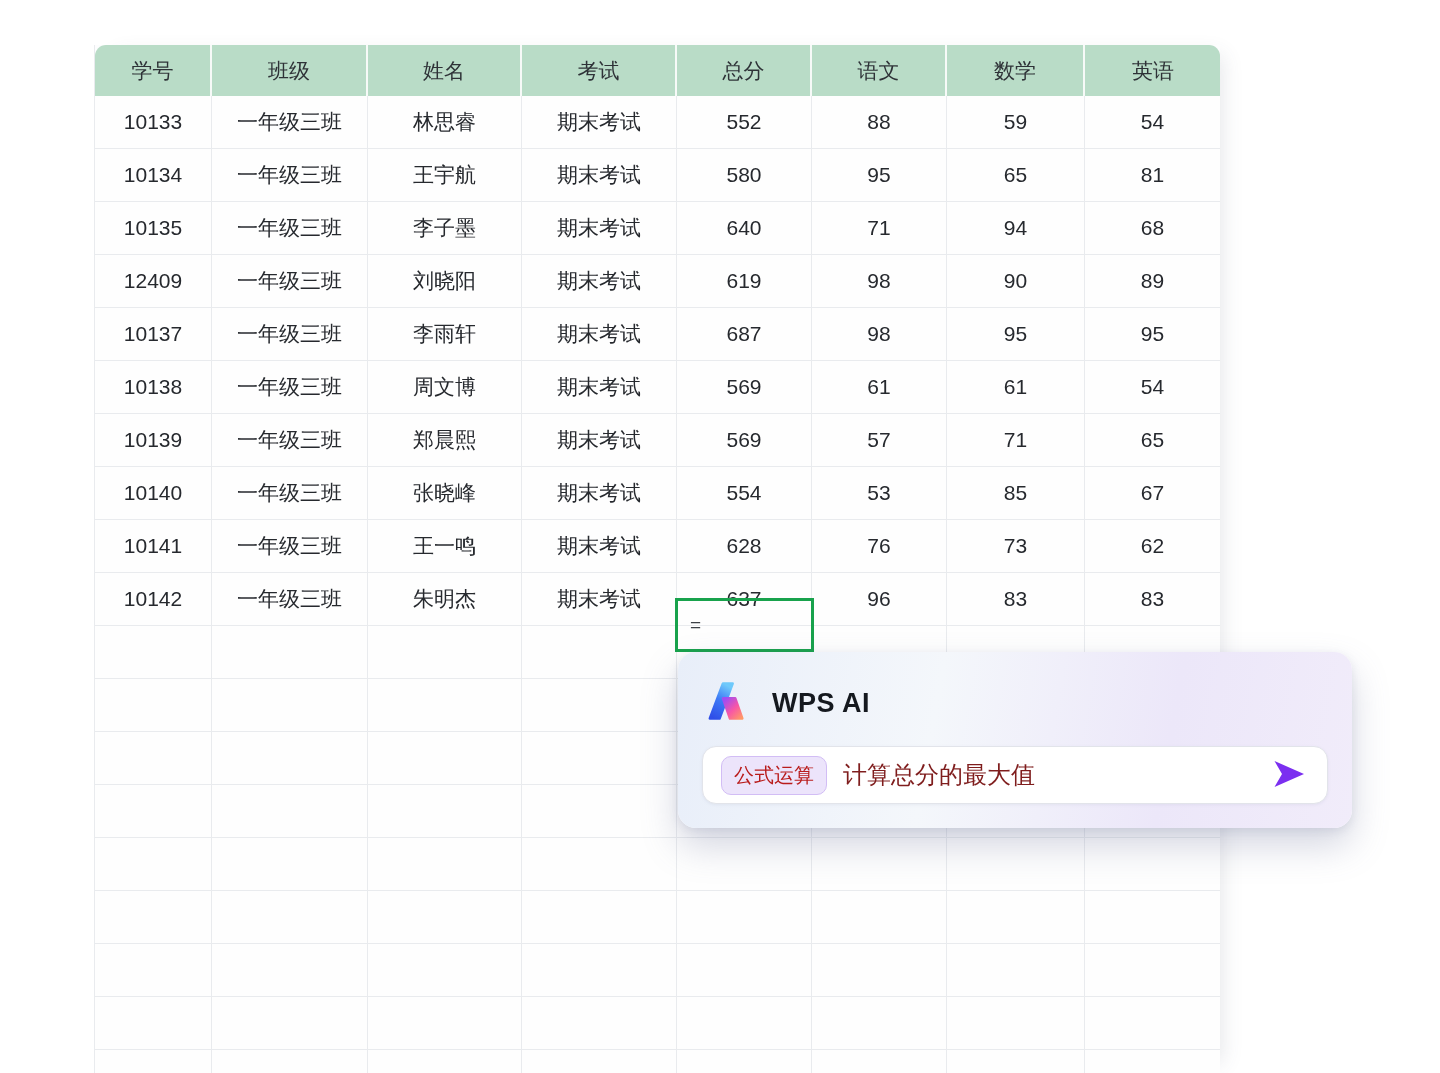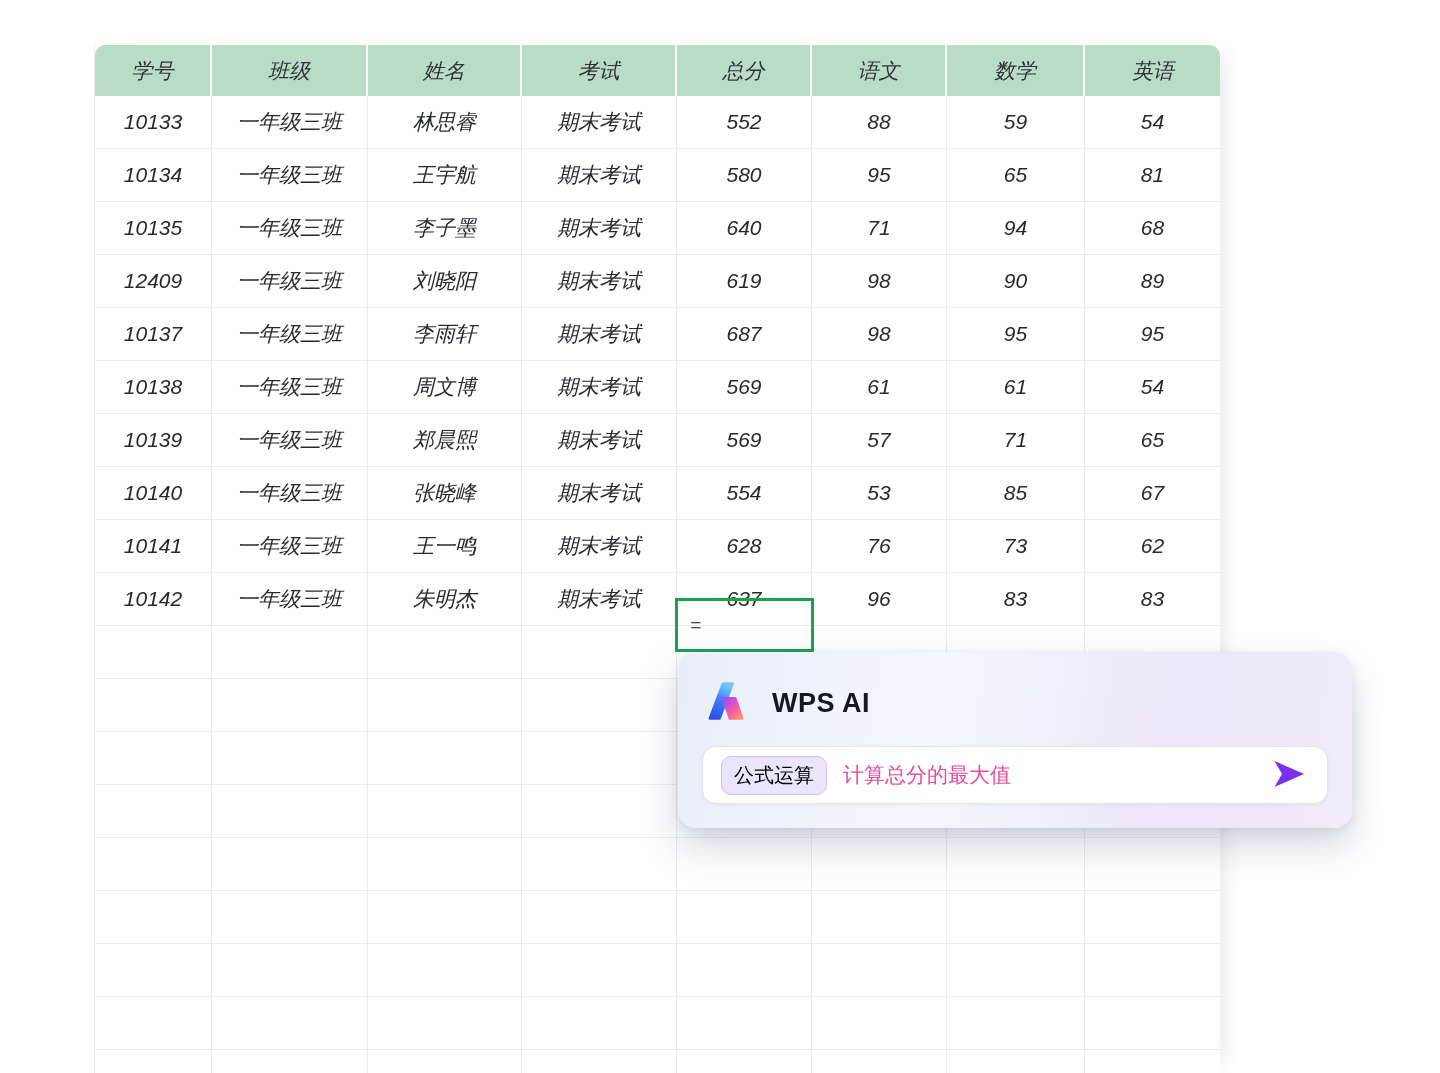--- a/index.html
+++ b/index.html
@@ -21,21 +21,20 @@
     --cols: 117px 156px 154px 155px 135px 135px 138px 136px;
     position: absolute;
     left: 94px;
     top: 45px;
     width: 1126px;
     height: 1028px;
     overflow: hidden;
     border-left: 1px solid #e9ebee;
     box-shadow: 12px 0 20px -10px rgba(70, 80, 100, 0.14);
     background: #fdfdfe;
-    font-style: italic;
   }
   .sheet-header {
     display: grid;
     grid-template-columns: var(--cols);
     height: 51px;
     border-radius: 11px 11px 0 0;
     overflow: hidden;
     background: #b9dcc7;
   }
   .sheet-header .cell {
@@ -116,32 +115,32 @@
     border-radius: 14px;
     display: flex;
     align-items: center;
     padding: 0 18px;
     gap: 16px;
     box-shadow: 0 1px 3px rgba(120, 130, 160, 0.10);
     cursor: text;
   }
   .mode-tag {
     background: #ece4fb;
-    color: #000000;
+    color: #b91c1c;
     border: 1px solid #d2bdf5;
     border-radius: 10px;
     padding: 5px 12px;
     font-size: 20px;
     white-space: nowrap;
     cursor: pointer;
   }
   .prompt-text {
     flex: 1;
-    font-size: 21px;
-    color: #ec4899;
+    font-size: 24px;
+    color: #7f1d1d;
     white-space: nowrap;
     overflow: hidden;
   }
   .send-btn {
     display: flex;
     align-items: center;
     justify-content: center;
     width: 40px;
     height: 40px;
     cursor: pointer;

